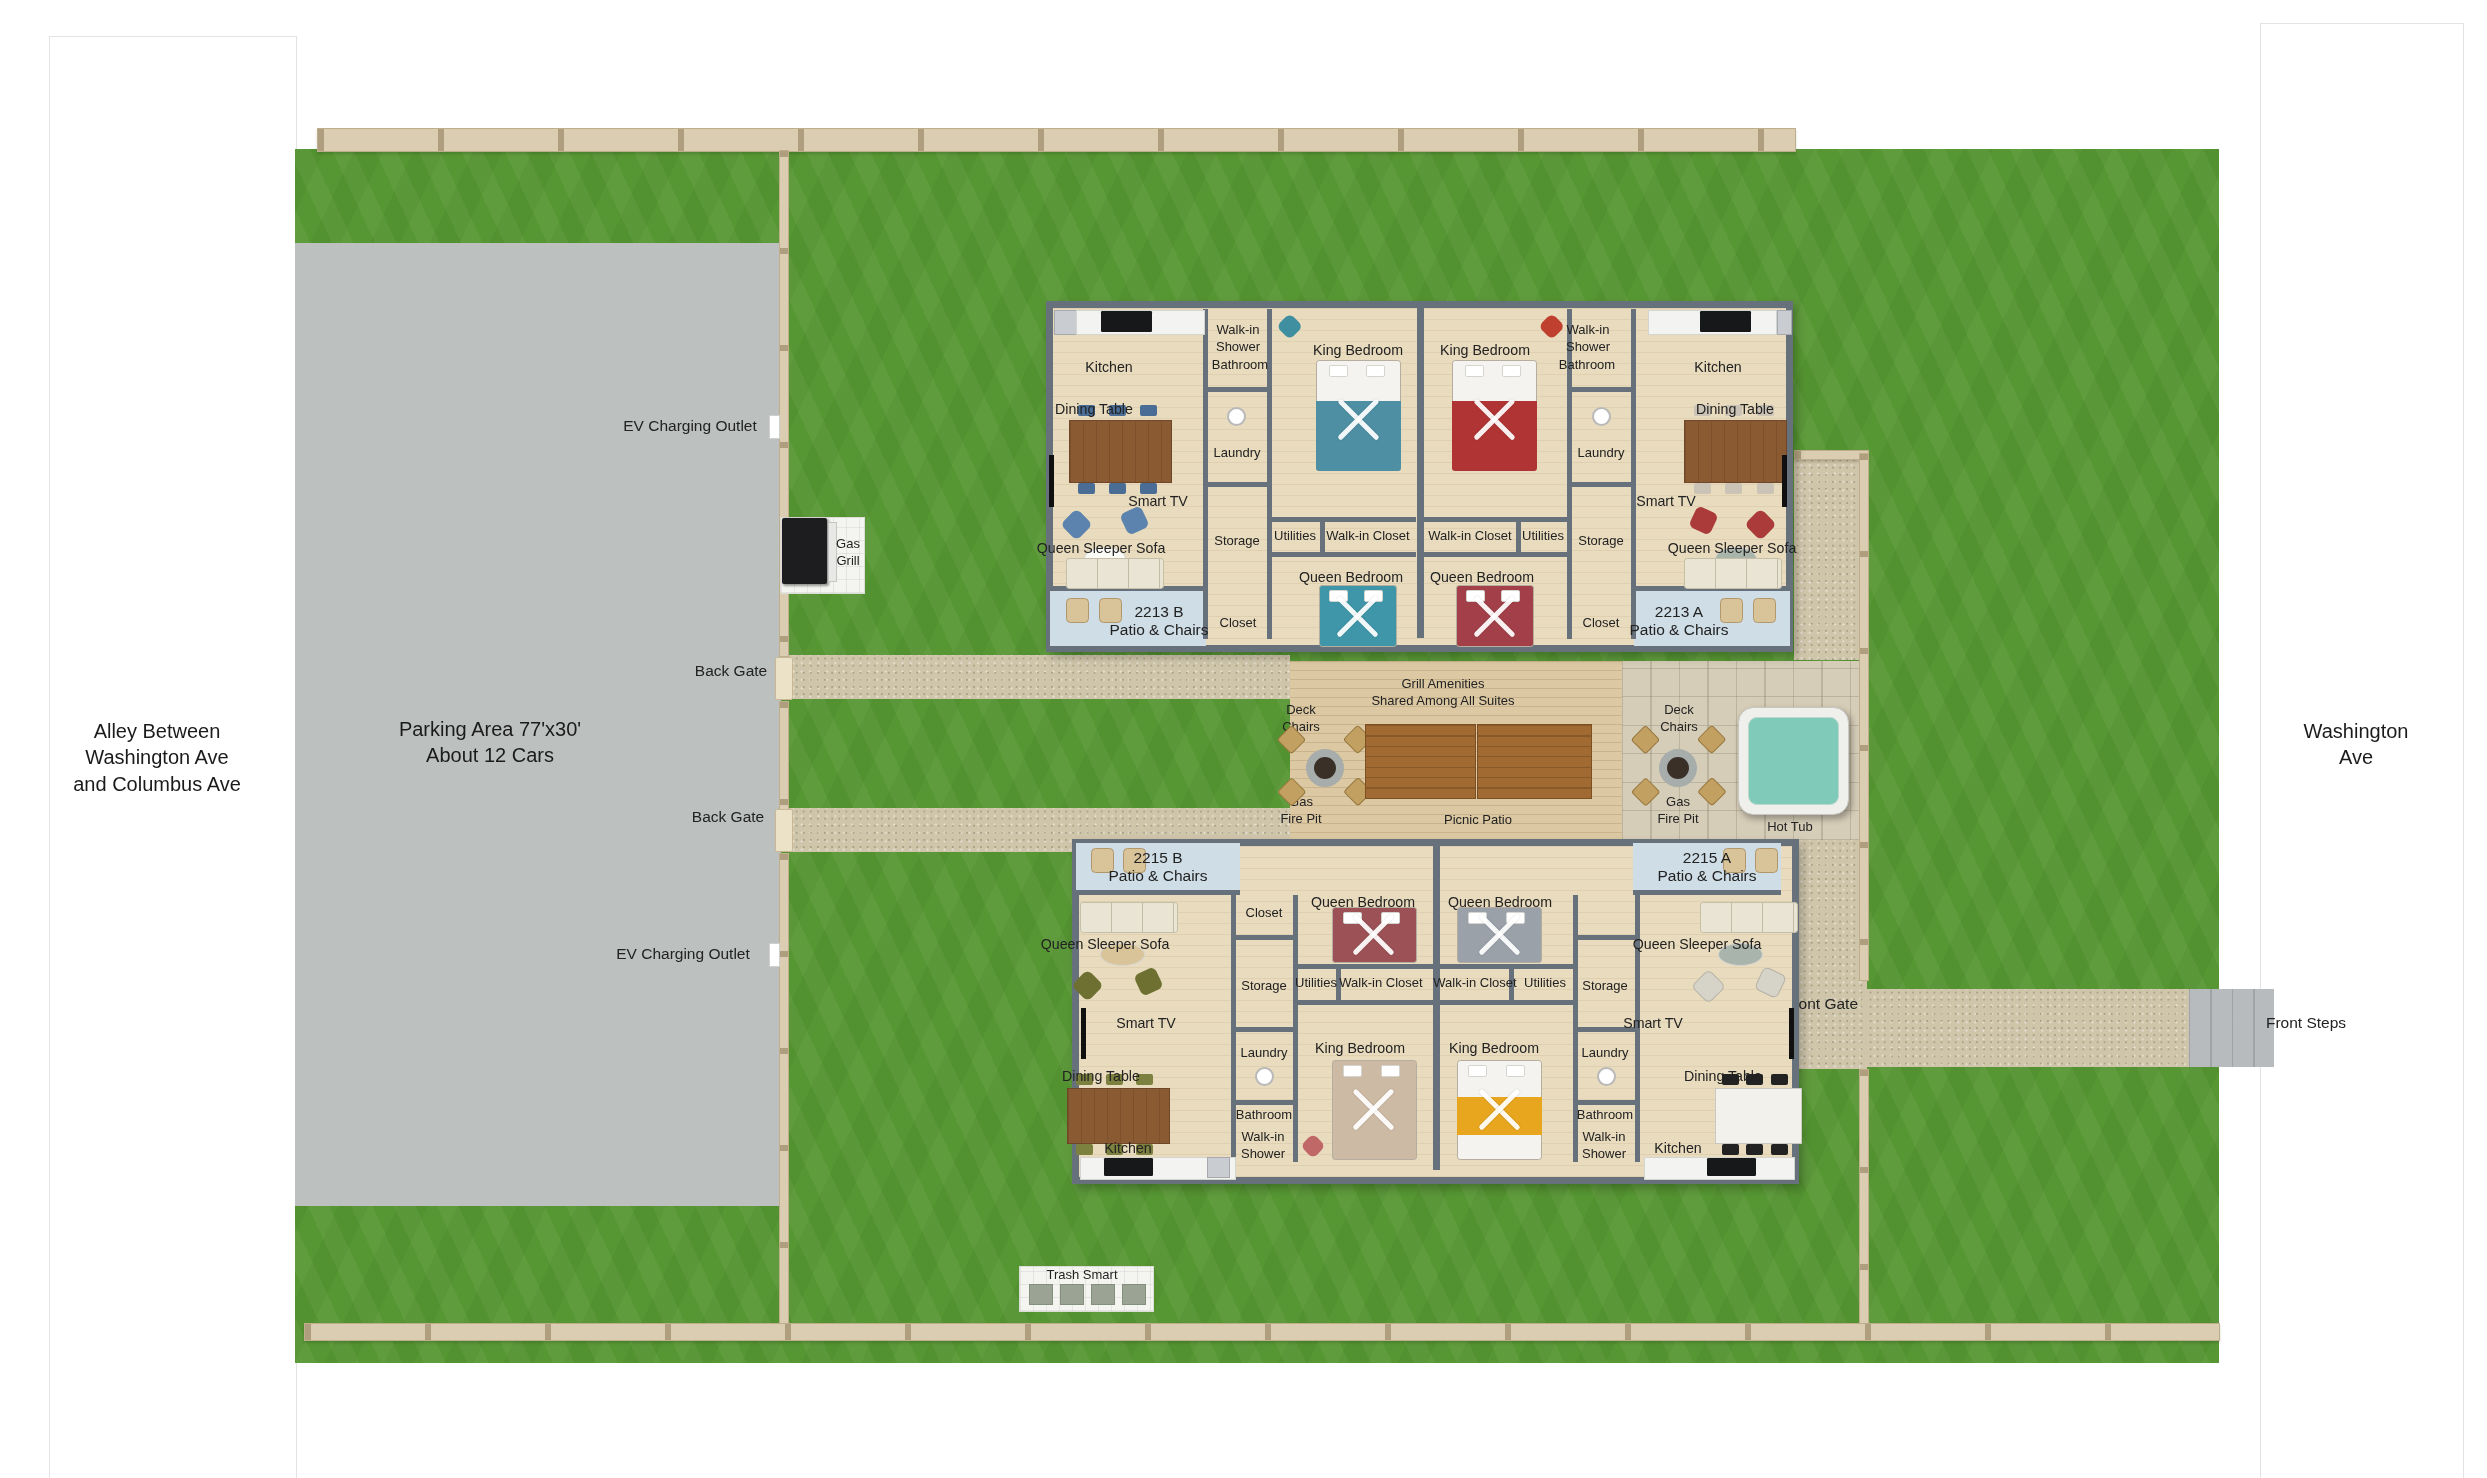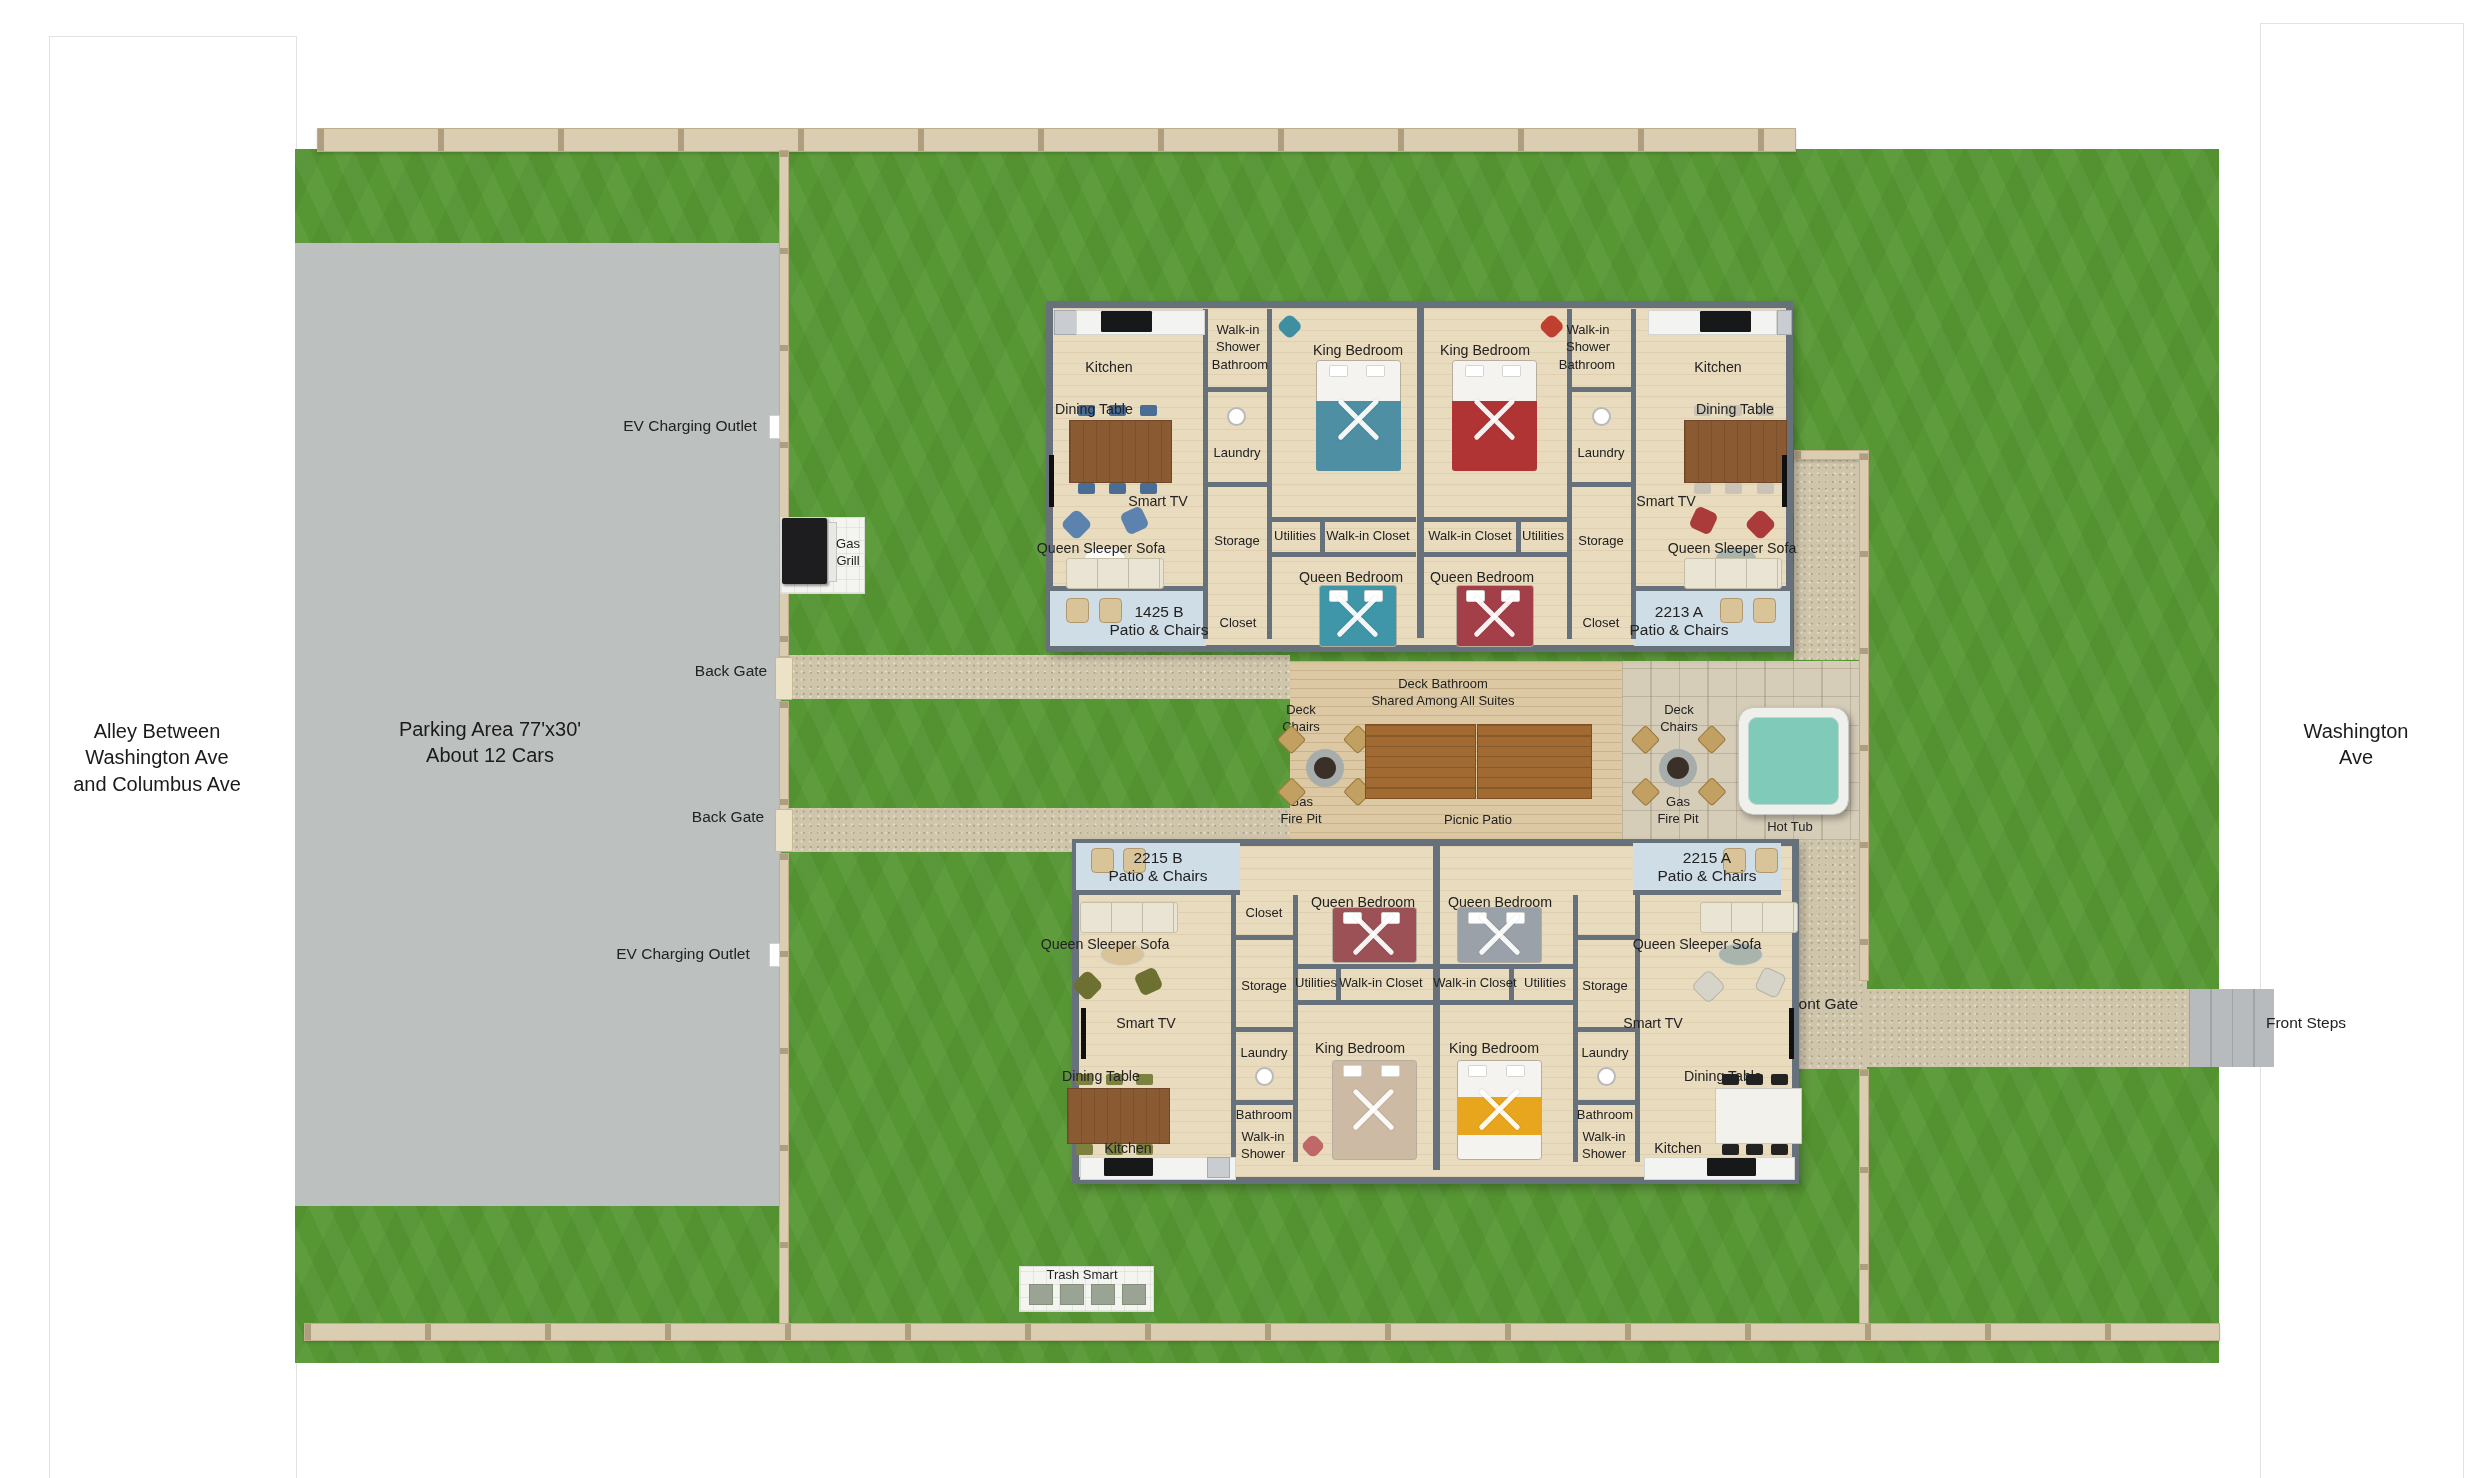--- a/index.html
+++ b/index.html
@@ -132,21 +132,21 @@
   <div class="lbl sm" style="left:848px;top:552px;">Gas
 Grill</div>
 
   <div class="pad" style="left:1019px;top:1266px;width:133px;height:44px;"></div>
   <div class="lbl sm" style="left:1082px;top:1275px;">Trash Smart</div>
   <div class="bin" style="left:1029px;top:1284px;"></div>
   <div class="bin" style="left:1060px;top:1284px;"></div>
   <div class="bin" style="left:1091px;top:1284px;"></div>
   <div class="bin" style="left:1122px;top:1284px;"></div>
 
-  <div class="lbl sm" style="left:1443px;top:692px;">Deck Bathroom
+  <div class="lbl sm" style="left:1443px;top:692px;">Grill Amenities
 Shared Among All Suites</div>
   <div class="lbl sm" style="left:1301px;top:718px;">Deck
 Chairs</div>
   <div class="lbl sm" style="left:1301px;top:810px;">Gas
 Fire Pit</div>
   <div class="fpit" style="left:1306px;top:749px;"></div>
   <div class="dchair" style="left:1281px;top:729px;transform:rotate(-45deg);"></div>
   <div class="dchair" style="left:1347px;top:729px;transform:rotate(45deg);"></div>
   <div class="dchair" style="left:1281px;top:781px;transform:rotate(-135deg);"></div>
   <div class="dchair" style="left:1347px;top:781px;transform:rotate(135deg);"></div>
@@ -271,21 +271,21 @@
   <div class="lbl" style="left:1718px;top:367px;">Kitchen</div>
   <div class="lbl" style="left:1735px;top:409px;">Dining Table</div>
   <div class="lbl" style="left:1666px;top:501px;">Smart TV</div>
   <div class="lbl" style="left:1732px;top:548px;">Queen Sleeper Sofa</div>
   <div class="lbl sm" style="left:1470px;top:536px;">Walk-in Closet</div>
   <div class="lbl xs" style="left:1543px;top:536px;">Utilities</div>
   <div class="lbl xs" style="left:1601px;top:541px;">Storage</div>
   <div class="lbl xs" style="left:1601px;top:453px;">Laundry</div>
   <div class="lbl" style="left:1482px;top:577px;">Queen Bedroom</div>
   <div class="lbl xs" style="left:1601px;top:623px;">Closet</div>
-  <div class="lbl md" style="left:1159px;top:612px;">1425 B</div>
+  <div class="lbl md" style="left:1159px;top:612px;">2213 B</div>
   <div class="lbl md" style="left:1159px;top:630px;">Patio &amp; Chairs</div>
   <div class="lbl md" style="left:1679px;top:612px;">2213 A</div>
   <div class="lbl md" style="left:1679px;top:630px;">Patio &amp; Chairs</div>
 
   <div class="abs bld" style="left:1072px;top:839px;width:713px;height:331px;"></div>
   <div class="patio" style="left:1076px;top:843px;width:164px;height:49px;"></div>
   <div class="patio" style="left:1633px;top:843px;width:148px;height:49px;"></div>
   <div class="wall" style="left:1076px;top:890px;width:164px;height:5.2px;"></div>
   <div class="wall" style="left:1633px;top:890px;width:148px;height:5.2px;"></div>
   <div class="wall" style="left:1433px;top:839px;width:7.1px;height:331px;"></div>

